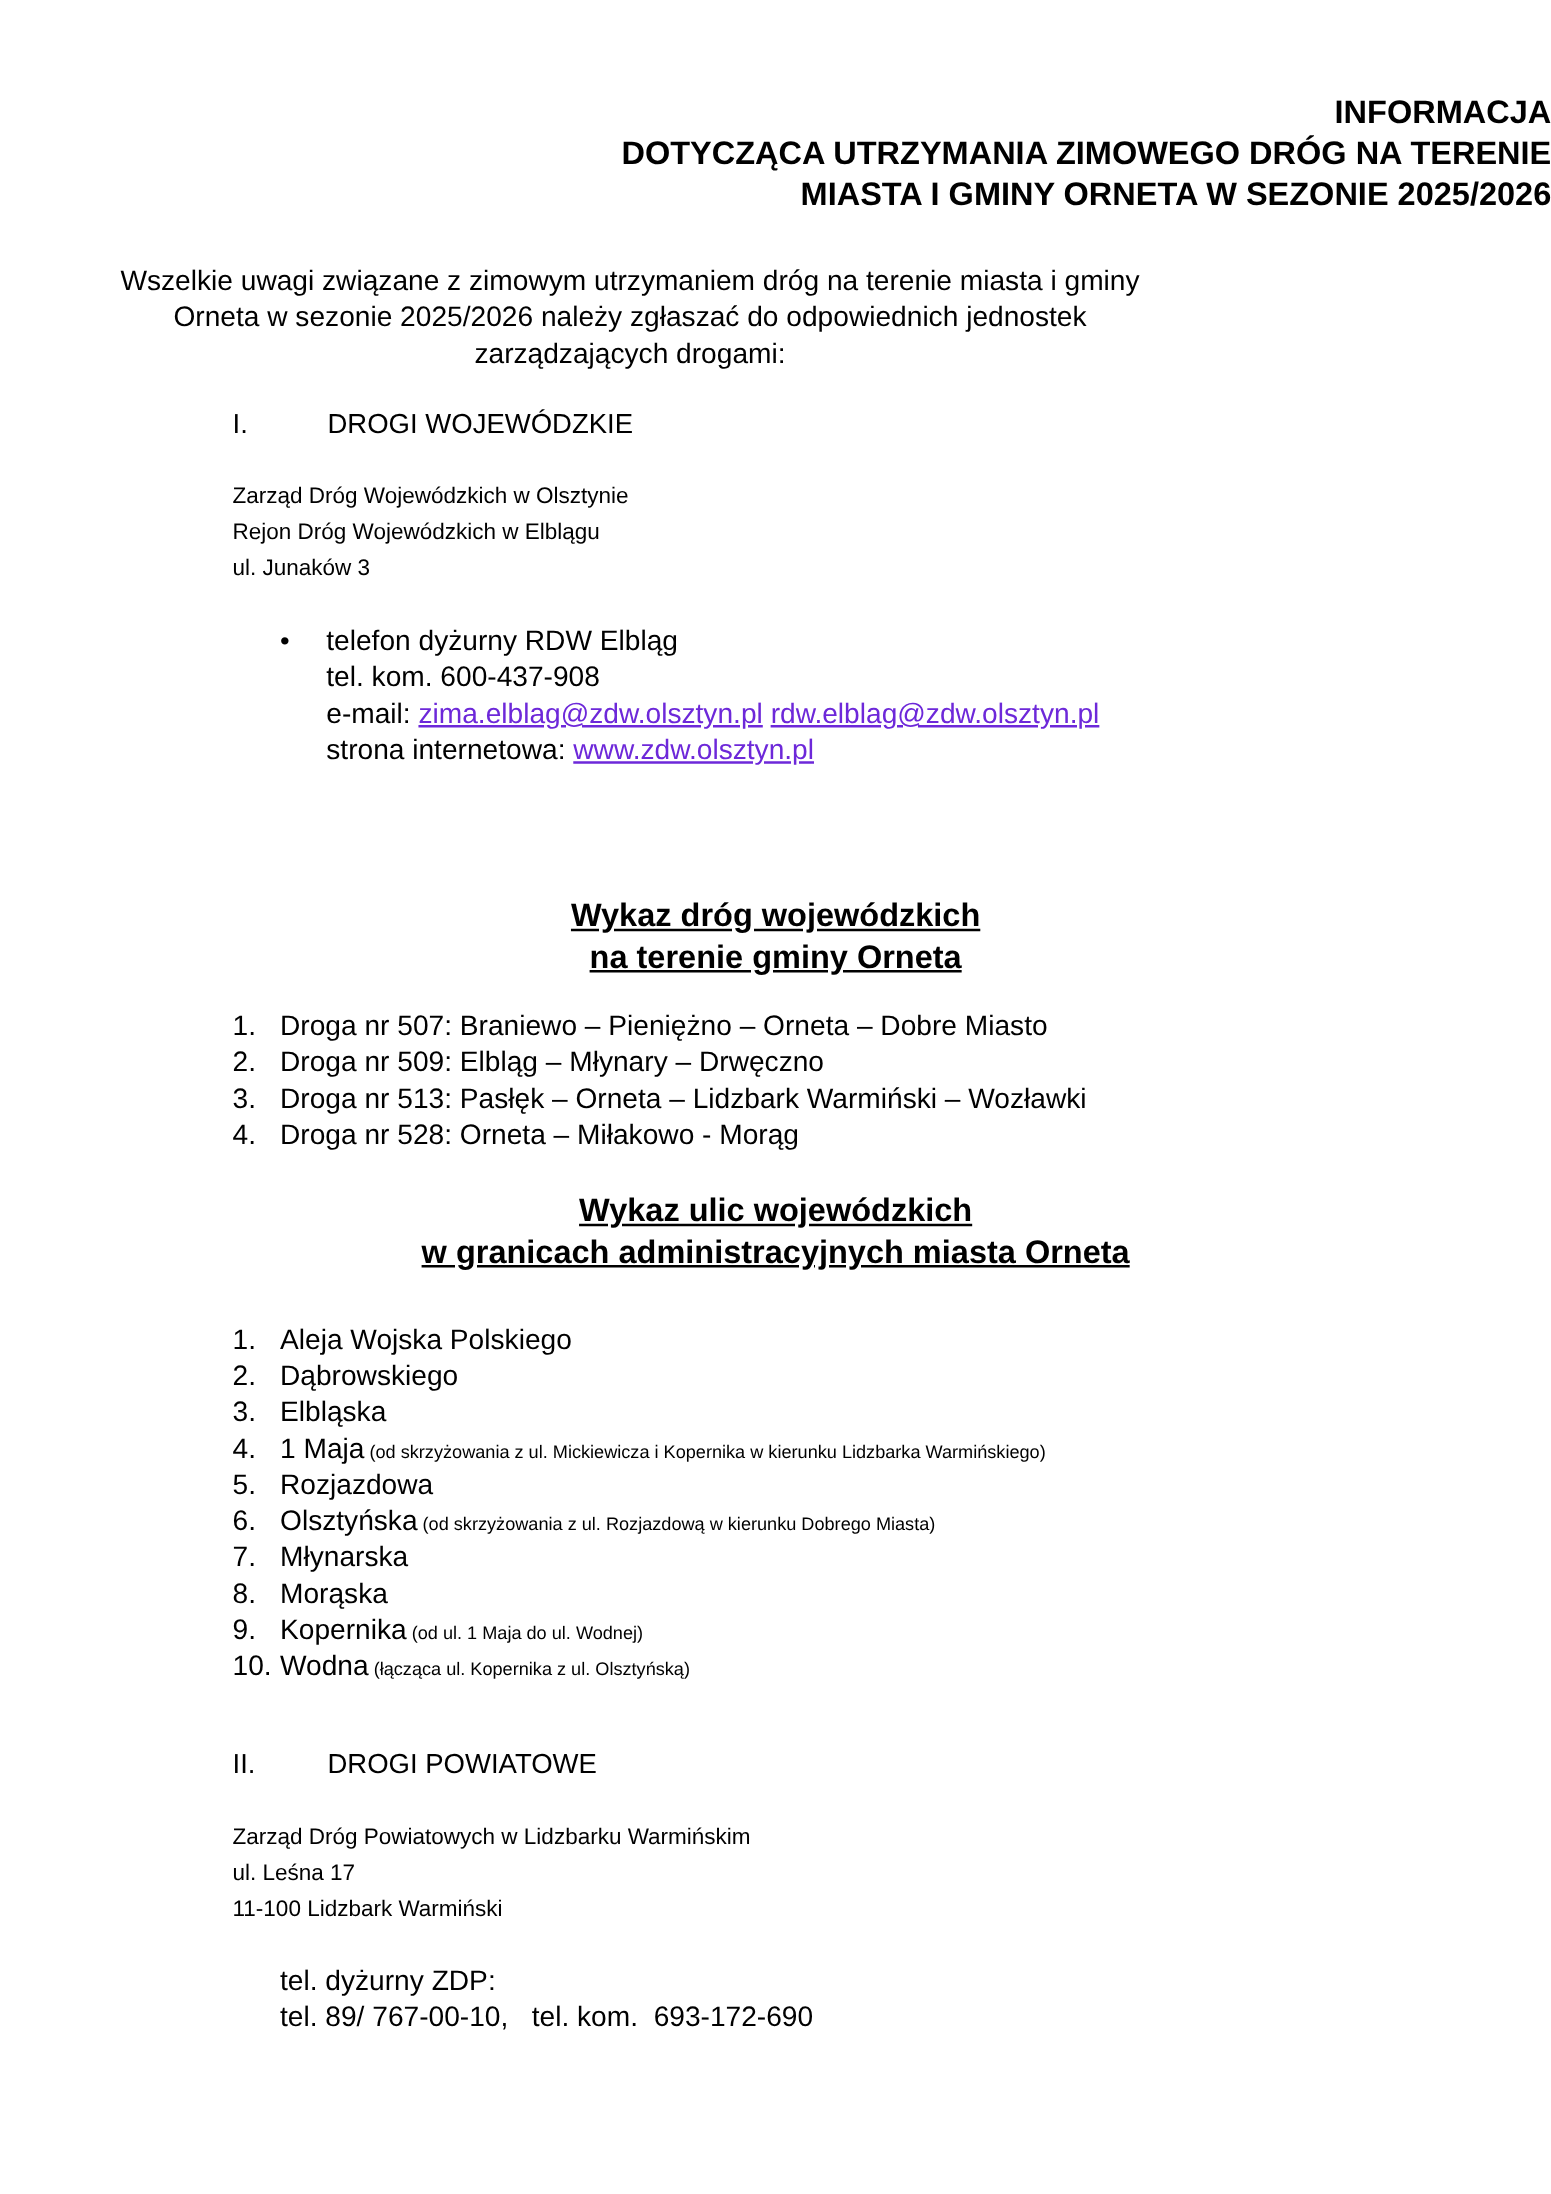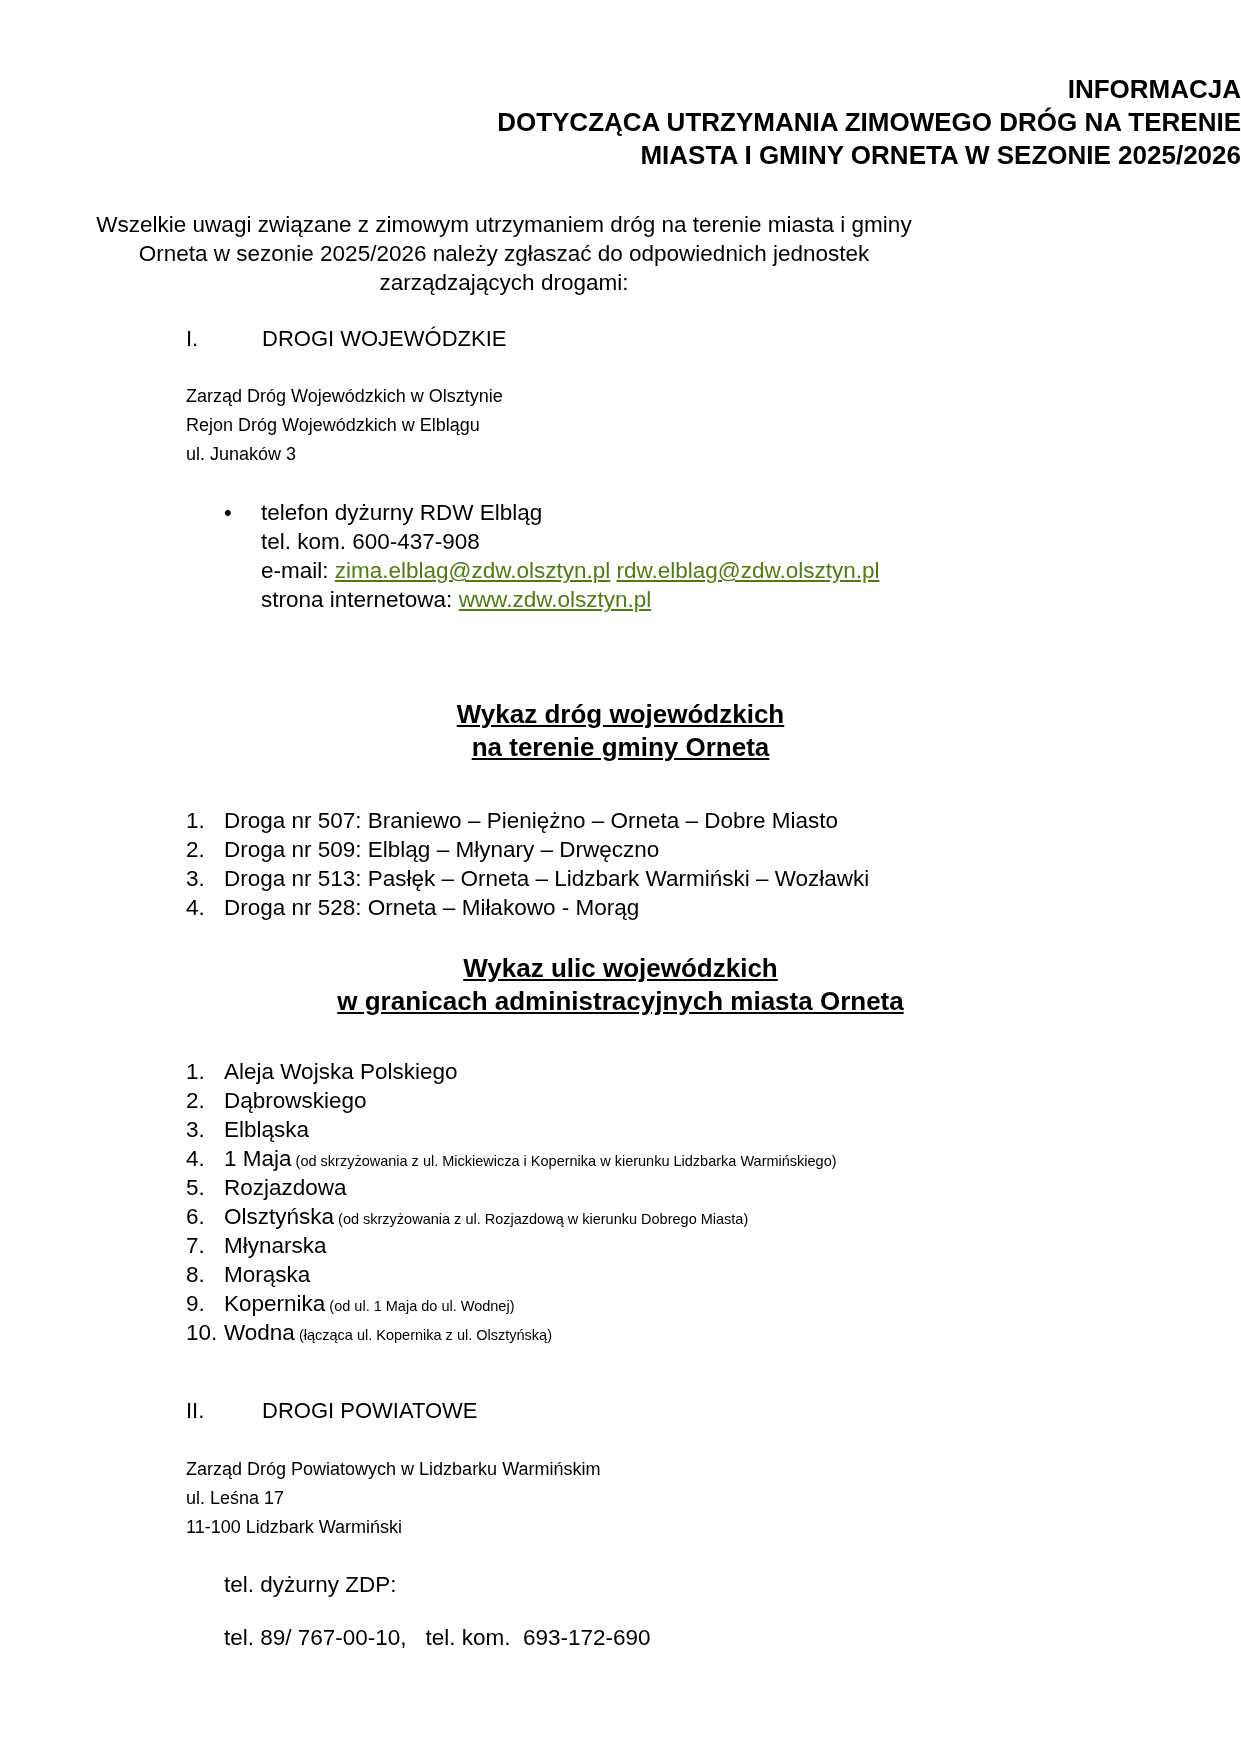--- a/index.html
+++ b/index.html
@@ -23,21 +23,21 @@
     .sec-head .num { display: inline-block; width: 76px; }
     .block {
       position: absolute; left: 186px; font-size: 18px; line-height: 29px; white-space: nowrap;
     }
     .bullet-block {
       position: absolute; left: 261px; font-size: 22.5px; line-height: 29px; white-space: nowrap;
     }
     .bullet-dot {
       position: absolute; left: 224px; font-size: 22px; line-height: 29px;
     }
-    a.link { color: #4d7c0f; }
+    a.link { color: #6d28d9; }
     .subhead {
       position: absolute; left: 0; width: 1241px; text-align: center;
       font-weight: bold; font-size: 26px; line-height: 33px; text-decoration: underline;
       white-space: nowrap;
     }
     .olist { position: absolute; left: 186px; font-size: 22.5px; line-height: 29px; }
     .olist .row { white-space: nowrap; position: relative; height: 29px; }
     .olist .n { display: inline-block; width: 38px; }
     .olist .note { font-size: 14.5px; }
     .contact { position: absolute; left: 224px; font-size: 22.5px; line-height: 29px; white-space: nowrap; }
@@ -74,21 +74,21 @@
     <div>telefon dyżurny RDW Elbląg</div>
     <div>tel. kom. 600-437-908</div>
     <div>
       <span>e-mail: </span><a class="link" href="#">zima.elblag@zdw.olsztyn.pl</a> <a class="link" href="#">rdw.elblag@zdw.olsztyn.pl</a>
     </div>
     <div>
       <span>strona internetowa: </span><a class="link" href="#">www.zdw.olsztyn.pl</a>
     </div>
   </div>
 
-  <div class="subhead" style="top:698px;">
+  <div class="subhead" style="top:716px;">
     <div>Wykaz dróg wojewódzkich</div>
     <div>na terenie gminy Orneta</div>
   </div>
 
   <div class="olist" style="top:806px;">
     <div class="row"><span class="n">1.</span><span>Droga nr  507: Braniewo – Pieniężno – Orneta – Dobre Miasto</span></div>
     <div class="row"><span class="n">2.</span><span>Droga nr  509: Elbląg – Młynary – Drwęczno</span></div>
     <div class="row"><span class="n">3.</span><span>Droga nr 513: Pasłęk – Orneta – Lidzbark Warmiński – Wozławki</span></div>
     <div class="row"><span class="n">4.</span><span>Droga nr 528: Orneta – Miłakowo - Morąg</span></div>
   </div>
@@ -116,16 +116,16 @@
   </div>
 
   <div class="block" style="top:1455px;">
     <div>Zarząd Dróg Powiatowych w Lidzbarku Warmińskim</div>
     <div>ul. Leśna 17</div>
     <div>11-100 Lidzbark Warmiński</div>
   </div>
 
   <div class="contact" style="top:1570px;">
     <div>tel. dyżurny ZDP:</div>
-    <div style="white-space:pre;margin-top:24px;">tel. 89/ 767-00-10,   tel. kom.  693-172-690</div>
+    <div style="white-space:pre;">tel. 89/ 767-00-10,   tel. kom.  693-172-690</div>
   </div>
 
 </div>
 
 </body></html>

